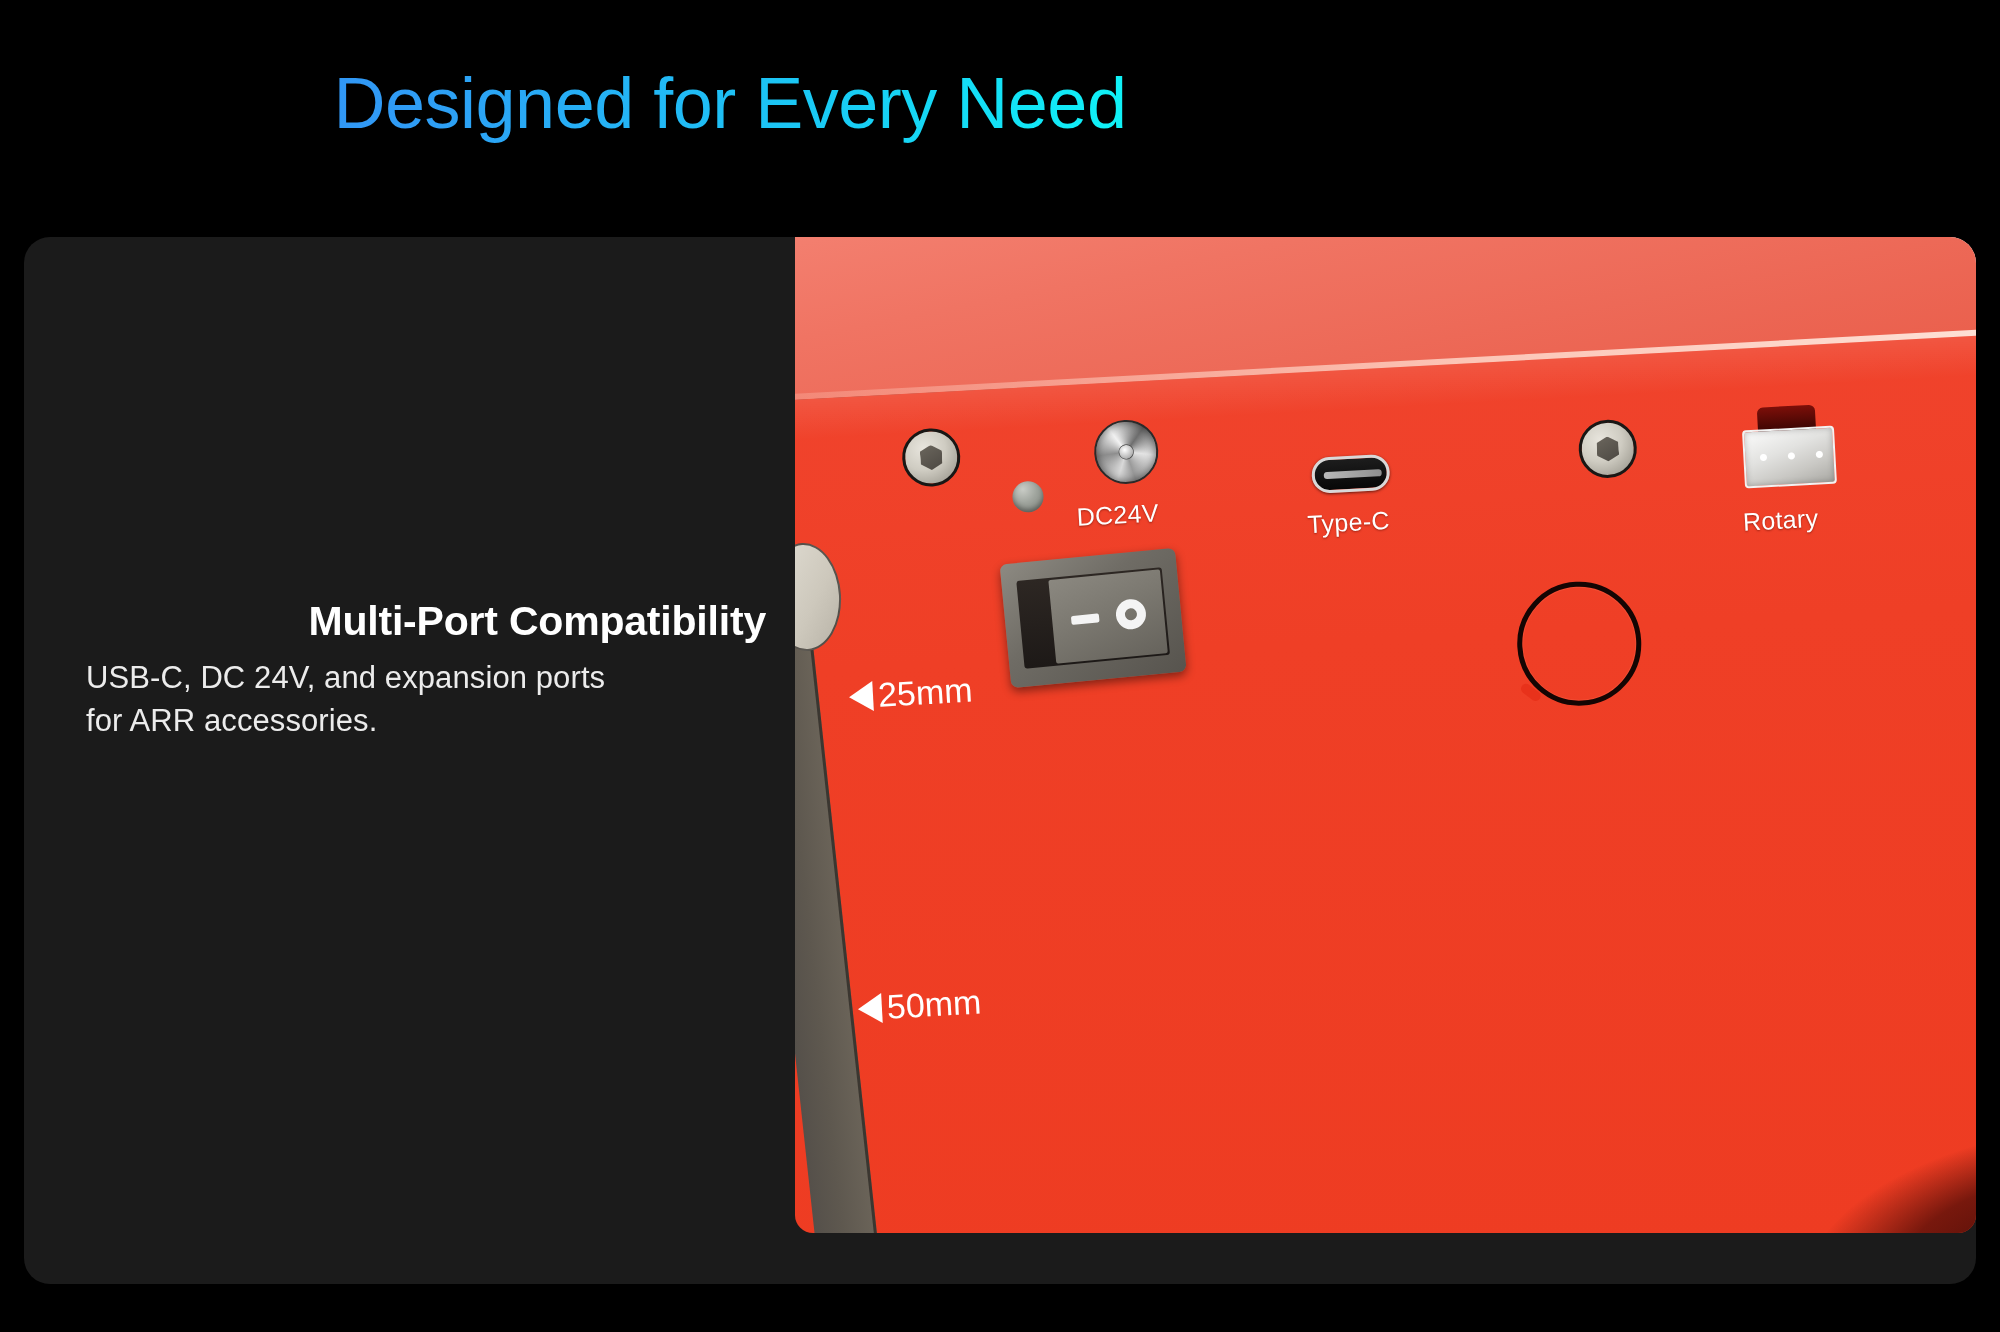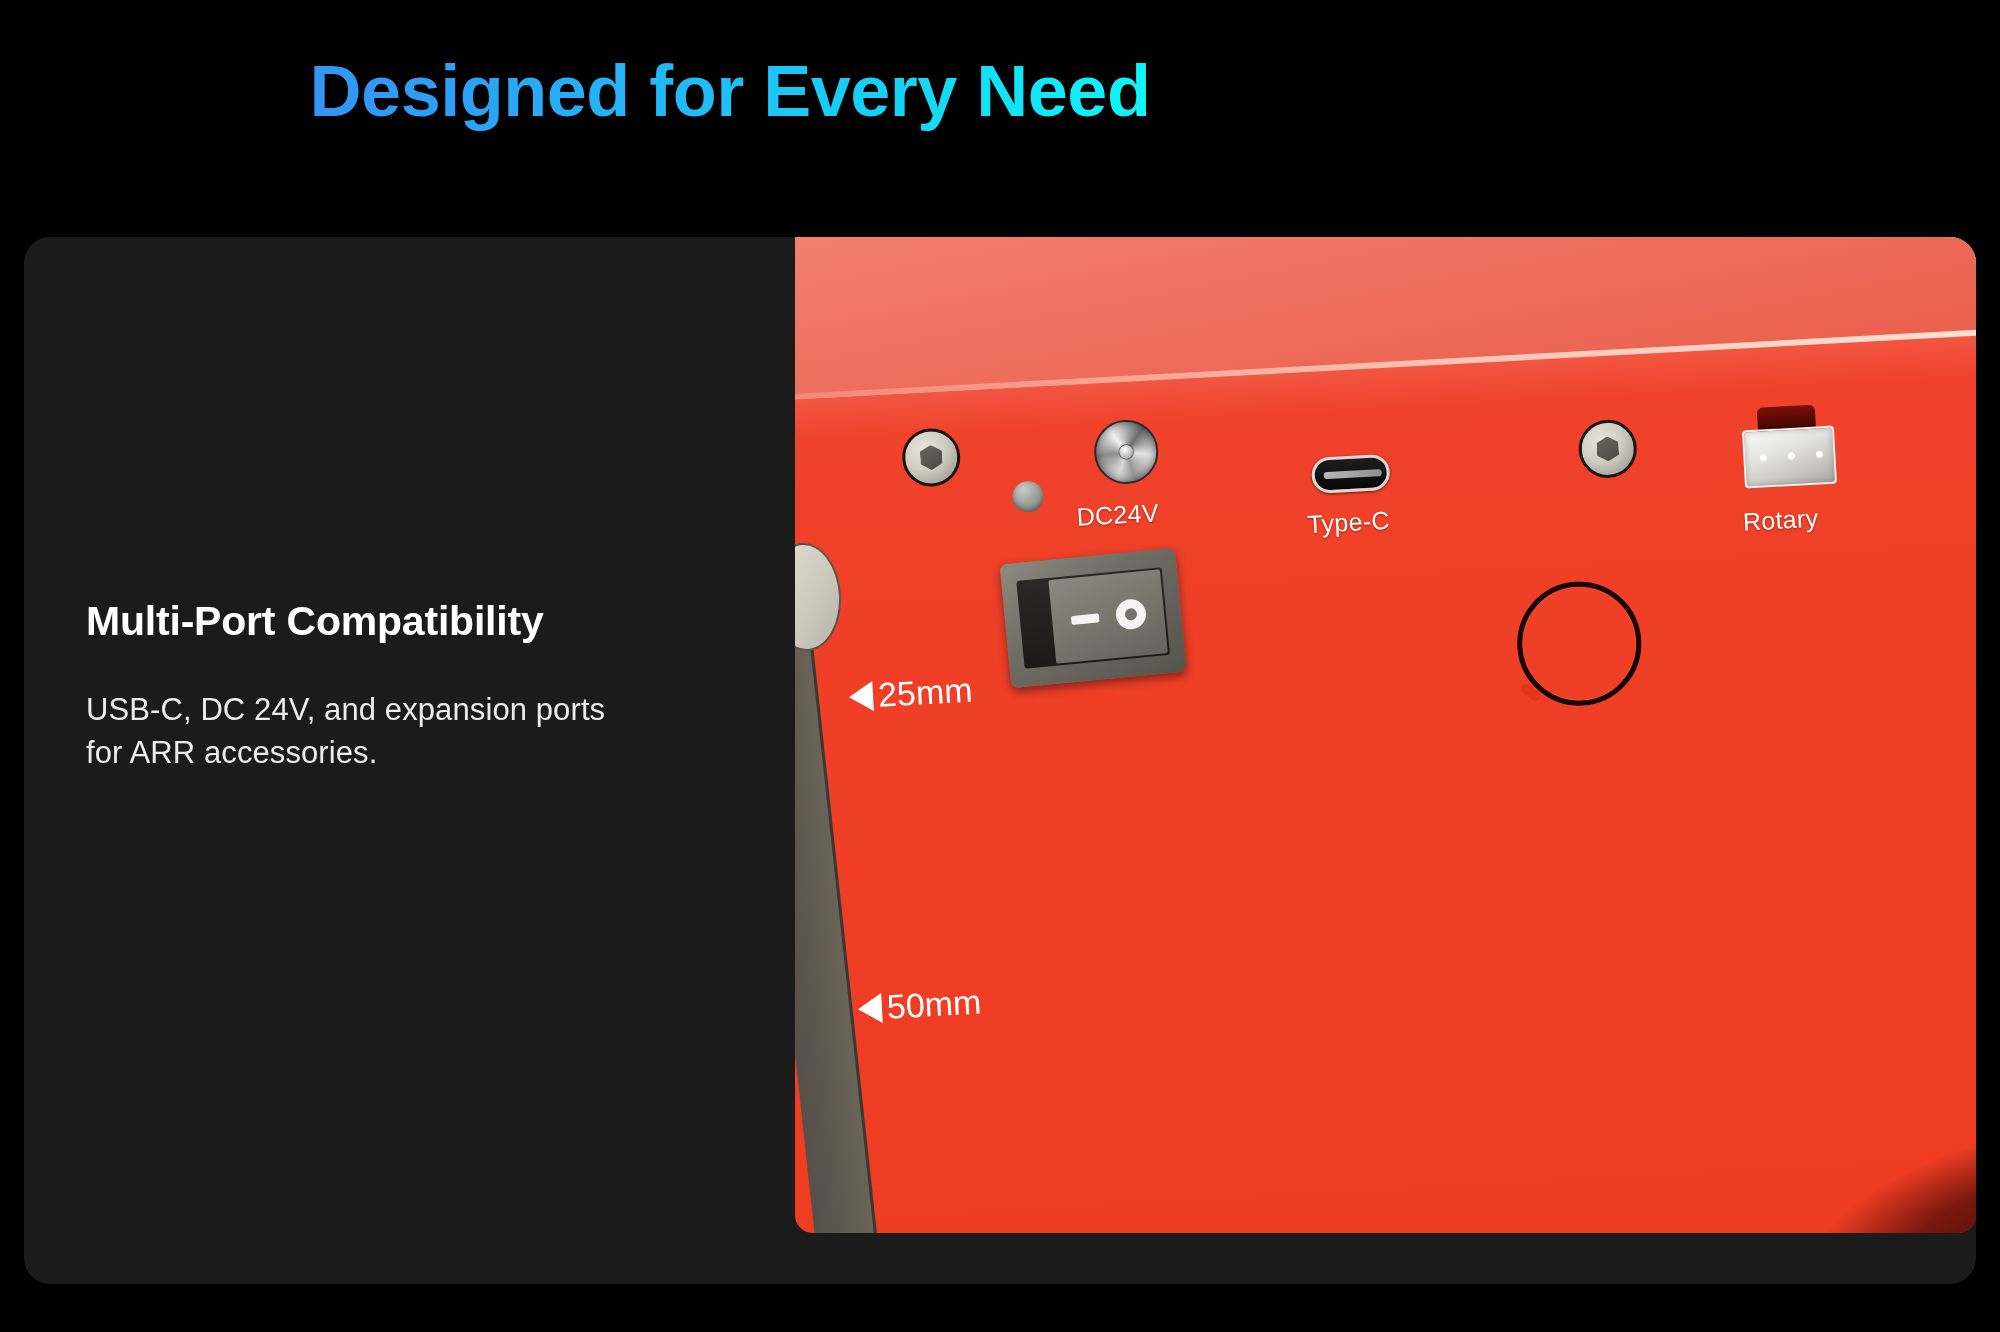--- a/index.html
+++ b/index.html
@@ -6,46 +6,46 @@
   html,body{
     width:2000px; height:1332px;
     background:#000;
     font-family:"Liberation Sans", sans-serif;
     overflow:hidden;
   }
   #page{ position:relative; width:2000px; height:1332px; background:#000; }
 
   
   .title{
-    position:absolute; left:0; top:50px; width:1460px;
+    position:absolute; left:0; top:62px; width:1460px;
     text-align:center;
-    font-size:72px; font-weight:bold; letter-spacing:-0.5px;
+    font-size:72px; font-weight:normal; letter-spacing:-0.5px;
     background-image:linear-gradient(90deg,#3b82f6 0%,#2f9cf5 28%,#18cdf5 58%,#0ff4f7 78%,#0ff9fb 100%);
     -webkit-background-clip:text; background-clip:text;
     color:transparent; -webkit-text-fill-color:transparent;
     white-space:nowrap;
   }
 
   
   .card{
     position:absolute; left:24px; top:237px;
     width:1952px; height:1047px;
     background:#1b1b1b;
     border-radius:26px;
     overflow:hidden;
   }
 
   
   .copy{ position:absolute; left:62px; top:360px; width:680px; }
   .copy h2{
     color:#ffffff; font-size:41px; font-weight:bold;
-    line-height:1.18; letter-spacing:-0.2px;
+    line-height:1.18; letter-spacing:-0.2px;text-align:right;
   }
   .copy p{
-    margin-top:44px;
+    margin-top:12px;
     color:#ececec; font-size:31px; font-weight:400;
     line-height:1.38; letter-spacing:0.1px;
   }
 
   
   .photo{
     position:absolute; left:771px; top:-24px;
     width:1181px; height:1020px;
     background:#1b1b1b;
     overflow:hidden;

